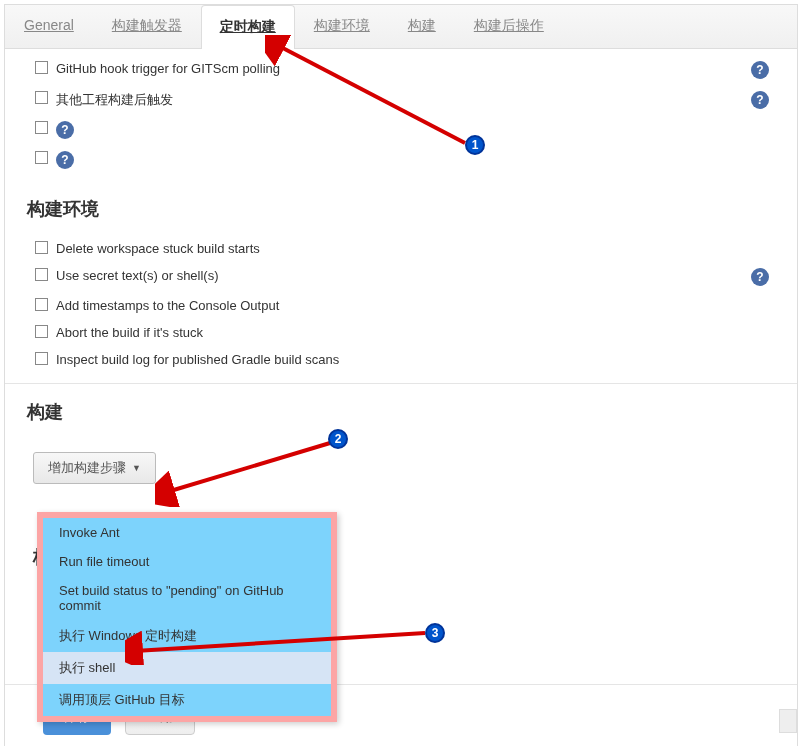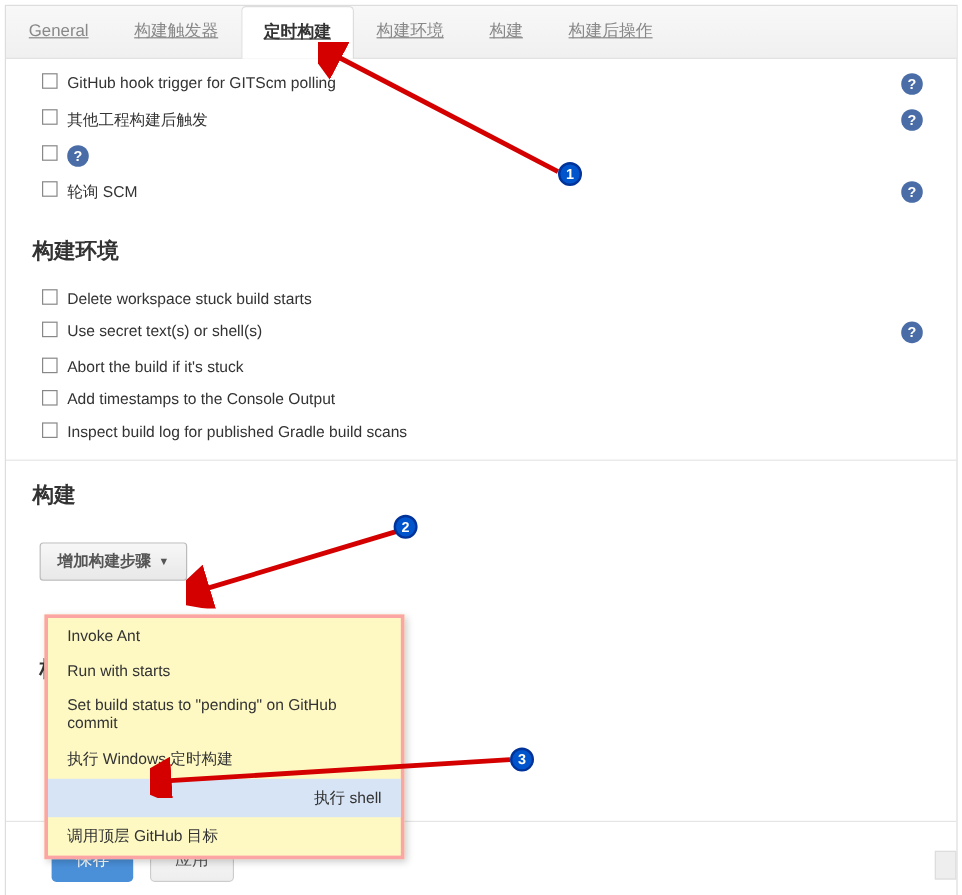--- a/index.html
+++ b/index.html
@@ -83,40 +83,39 @@
     padding: 6px 14px;
     background: linear-gradient(#f7f7f7,#e8e8e8);
     border: 1px solid #bbb;
     border-radius: 3px;
     font-size: 13px;
     color: #555;
     cursor: pointer;
     display: inline-flex;
     align-items: center;
     gap: 6px;
-    font-weight: bold;
   }
   .caret { font-size: 9px; color:#555; }
   .dropdown {
     position: absolute;
     left: 32px;
     top: 507px;
     width: 300px;
-    background: #fef9c3;
-    border: 3px solid #fca5a5;
+    background: #7dd3fc;
+    border: 6px solid #fca5a5;
     box-shadow: 2px 2px 6px rgba(0,0,0,0.2);
     z-index: 5;
   }
   .dropdown-item {
     padding: 7px 16px;
     cursor: pointer;
     font-size: 13px;
     color: #333;
   }
-  .dropdown-item.highlight { background: #d6e4f5; text-align: right; }
+  .dropdown-item.highlight { background: #d6e4f5; }
   .footer-buttons {
     display: flex;
     gap: 14px;
     padding: 14px 0 18px 38px;
     border-top: 1px solid #e5e5e5;
     margin-top: 200px;
   }
   .btn-primary {
     background: #4a90d9;
     color: #fff;
@@ -178,42 +177,41 @@
       <span class="chk"></span>
       <span class="option-label">其他工程构建后触发</span>
       <span class="help">?</span>
     </div>
     <div class="option-row">
       <span class="chk"></span>
       <span class="help">?</span>
     </div>
     <div class="option-row">
       <span class="chk"></span>
-      <span class="option-label">轮询 SCM</span>
       <span class="help">?</span>
     </div>
 
     <div class="section-title first">构建环境</div>
 
     <div class="option-row">
       <span class="chk"></span>
       <span class="option-label">Delete workspace stuck build starts</span>
     </div>
     <div class="option-row">
       <span class="chk"></span>
       <span class="option-label">Use secret text(s) or shell(s)</span>
       <span class="help">?</span>
     </div>
     <div class="option-row">
       <span class="chk"></span>
+      <span class="option-label">Add timestamps to the Console Output</span>
+    </div>
+    <div class="option-row">
+      <span class="chk"></span>
       <span class="option-label">Abort the build if it's stuck</span>
-    </div>
-    <div class="option-row">
-      <span class="chk"></span>
-      <span class="option-label">Add timestamps to the Console Output</span>
     </div>
     <div class="option-row">
       <span class="chk"></span>
       <span class="option-label">Inspect build log for published Gradle build scans</span>
     </div>
 
     <div class="section-title">构建</div>
 
     <button class="add-step-btn">
       <span>增加构建步骤</span>
@@ -223,21 +221,21 @@
     <div class="footer-buttons">
       <button class="btn-primary">保存</button>
       <button class="btn-default">应用</button>
     </div>
   </div>
 
   <div class="cut-left">枬</div>
 
   <div class="dropdown">
     <div class="dropdown-item">Invoke Ant</div>
-    <div class="dropdown-item">Run with starts</div>
+    <div class="dropdown-item">Run file timeout</div>
     <div class="dropdown-item">Set build status to "pending" on GitHub commit</div>
     <div class="dropdown-item">执行 Windows 定时构建</div>
     <div class="dropdown-item highlight">执行 shell</div>
     <div class="dropdown-item">调用顶层 GitHub 目标</div>
   </div>
 
   <svg class="annot" style="left:260px; top:30px;" width="220" height="120">
     <defs>
         <marker id="ah1" markerWidth="10" markerHeight="10" refX="2" refY="5" orient="auto">
       <polygon points="0,0 10,5 0,10" fill="#d40000"></polygon>

